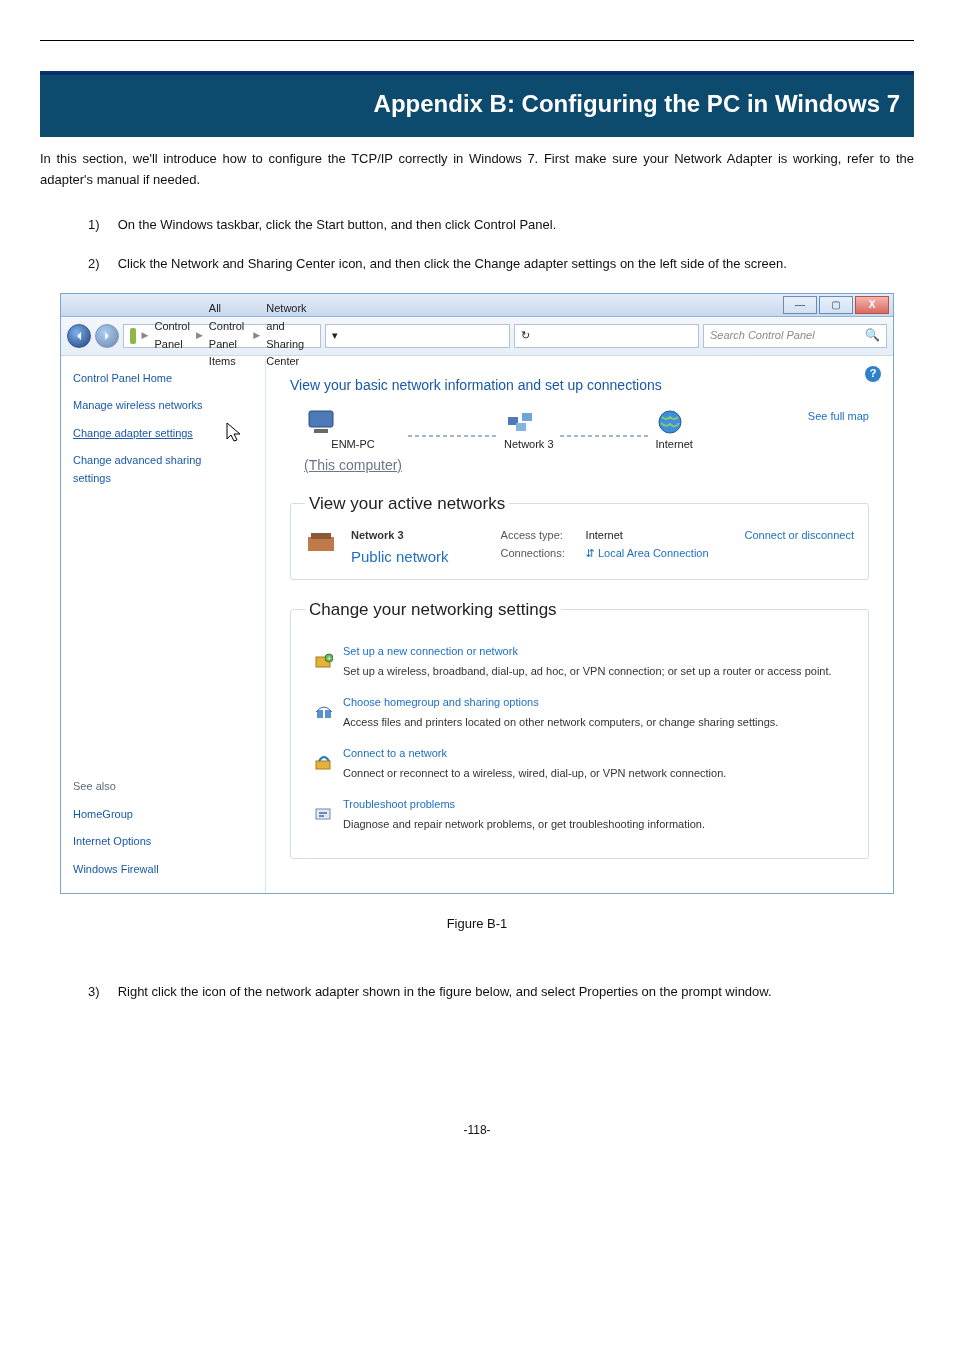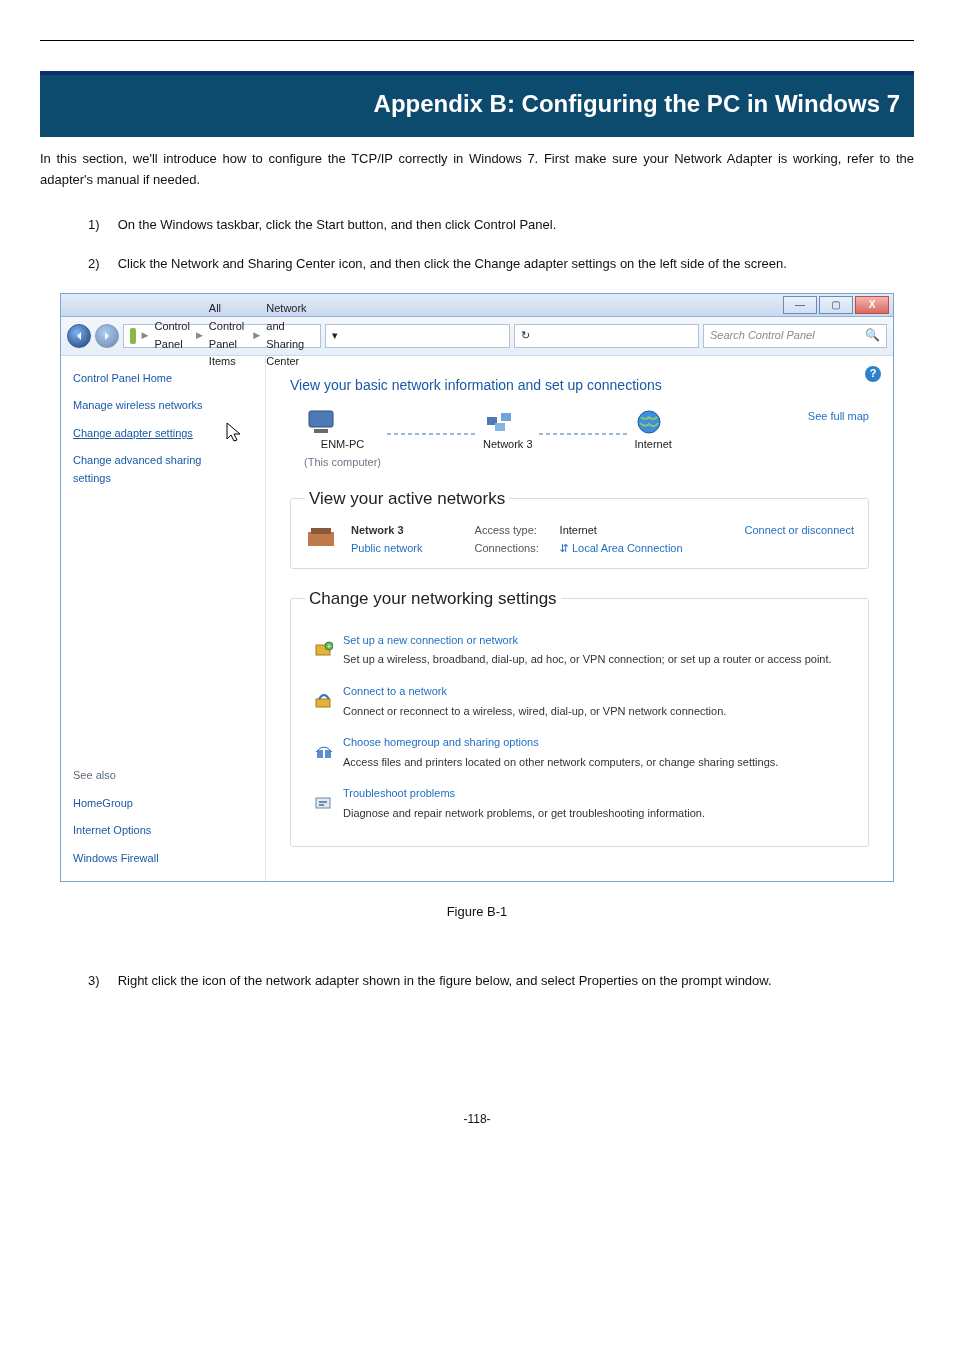--- a/index.html
+++ b/index.html
@@ -102,30 +102,30 @@
   .helpbtn { position:absolute; top:10px; right:12px; width:16px;height:16px;border-radius:50%;background:#2e80c9;color:#fff;font-size:11px;font-weight:bold;display:flex;align-items:center;justify-content:center;}
   .blue-head { color:#1959a6; font-size:14px; }
   .row1 { display:flex; align-items:flex-start; margin:12px 0 4px 14px; }
   .node { text-align:center; font-size:11px; }
   .linebox {
     flex: 0 0 90px; align-self: center; height:2px;
     background: repeating-linear-gradient(90deg,#9fb7d0 0 4px, transparent 4px 7px);
     margin: 0 6px;position:relative;top:-6px;
   }
   .sfm { color:#1f6fc2; font-size:11px; margin-left:auto; }
-  .this-comp { color:#6c7785; font-size:11px; }
+  .this-comp { color:#6c7785; font-size:14px;text-decoration:underline; }
   fieldset.groupbox {
     border: 1px solid #d3dde8; border-radius: 3px; margin: 14px 0 16px 0; padding: 10px 14px;
   }
   fieldset.groupbox legend { padding: 0 4px; color:#222; font-size:17px; }
   .cod { color:#1f6fc2; font-size:11px; float:right; }
   .net3row { display:flex; align-items:flex-start; gap:12px; }
   .net3row .ico { width:34px; }
   .net3row .lbl { font-weight:bold; }
-  .net3row .pub { color:#1f6fc2; font-size:11px; }
+  .net3row .pub { color:#1f6fc2; font-size:15px; }
   .kv { flex:1; text-align:left; font-size:11px; margin-left:40px; }
   .kv .ll { color:#555; display:inline-block; width:82px; }
   .kv .val2 a { color:#1f6fc2; text-decoration:none; }
   .change-settings .item { display:flex; align-items:center; gap:10px; margin: 10px 0 14px 10px; }
   .change-settings .item .ic { width:18px; flex:none; }
   .change-settings .item .tt .h { color:#1f6fc2; }
   .change-settings .item .tt .d { color:#333; font-size:11px; margin-top:2px; }
   .change-settings .item .ic svg, .net3row .ico svg, .node svg{display:block;}
   .caption { text-align:center; margin:20px 0 48px 0; font-size:13px; }
   .foot { text-align:center; font-size:12px; }
@@ -279,41 +279,41 @@
             </div>
             <div class="tt">
               <div class="h">Set up a new connection or network</div>
               <div class="d">Set up a wireless, broadband, dial-up, ad hoc, or VPN connection; or set up a router or access point.</div>
             </div>
           </div>
 
           <div class="item">
             <div class="ic">
               <svg width="18" height="18" viewBox="0 0 18 18">
-                  <rect x="1" y="6" width="14" height="8" fill="#e2b23b" stroke="#a97c18"></rect>
-                  <path d="M4 6 q5 -8 10 0" stroke="#2b78c0" stroke-width="2" fill="none"></path>
-                </svg>
-            </div>
-            <div class="tt">
-              <div class="h">Connect to a network</div>
-              <div class="d">Connect or reconnect to a wireless, wired, dial-up, or VPN network connection.</div>
-            </div>
-          </div>
-
-          <div class="item">
-            <div class="ic">
-              <svg width="18" height="18" viewBox="0 0 18 18">
                   <rect x="2" y="6" width="6" height="8" fill="#5a8fd0"></rect>
                   <rect x="10" y="6" width="6" height="8" fill="#5a8fd0"></rect>
                   <path d="M1 8 q8 -10 16 0" stroke="#3a6aa8" fill="none"></path>
                 </svg>
             </div>
             <div class="tt">
               <div class="h">Choose homegroup and sharing options</div>
               <div class="d">Access files and printers located on other network computers, or change sharing settings.</div>
+            </div>
+          </div>
+
+          <div class="item">
+            <div class="ic">
+              <svg width="18" height="18" viewBox="0 0 18 18">
+                  <rect x="1" y="6" width="14" height="8" fill="#e2b23b" stroke="#a97c18"></rect>
+                  <path d="M4 6 q5 -8 10 0" stroke="#2b78c0" stroke-width="2" fill="none"></path>
+                </svg>
+            </div>
+            <div class="tt">
+              <div class="h">Connect to a network</div>
+              <div class="d">Connect or reconnect to a wireless, wired, dial-up, or VPN network connection.</div>
             </div>
           </div>
 
           <div class="item">
             <div class="ic">
               <svg width="18" height="18" viewBox="0 0 18 18">
                   <rect x="1" y="3" width="14" height="10" fill="#dfeaf4" stroke="#6d8aac"></rect>
                   <rect x="4" y="6" width="8" height="2" fill="#6d8aac"></rect>
                   <rect x="4" y="9" width="5" height="2" fill="#6d8aac"></rect>
                 </svg>

